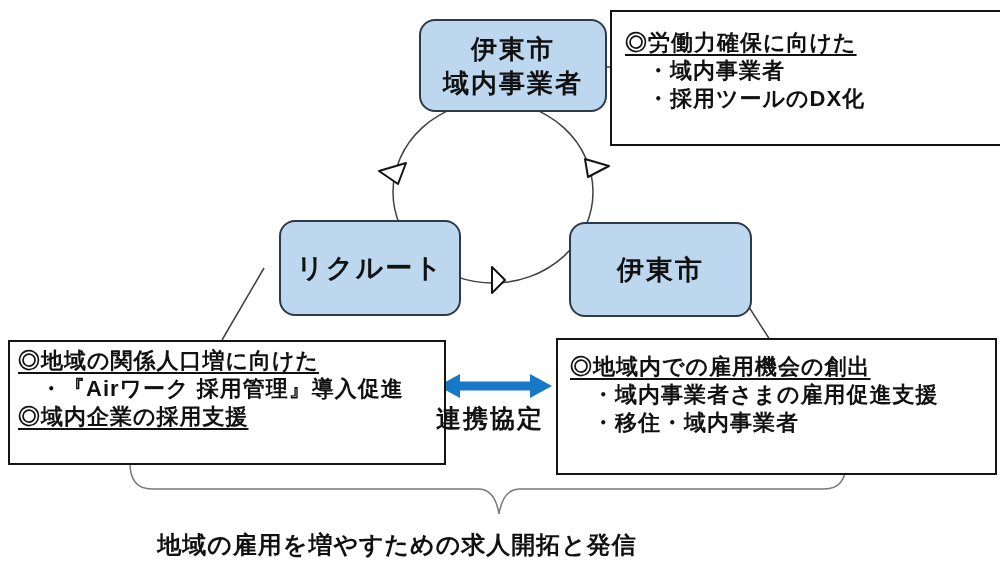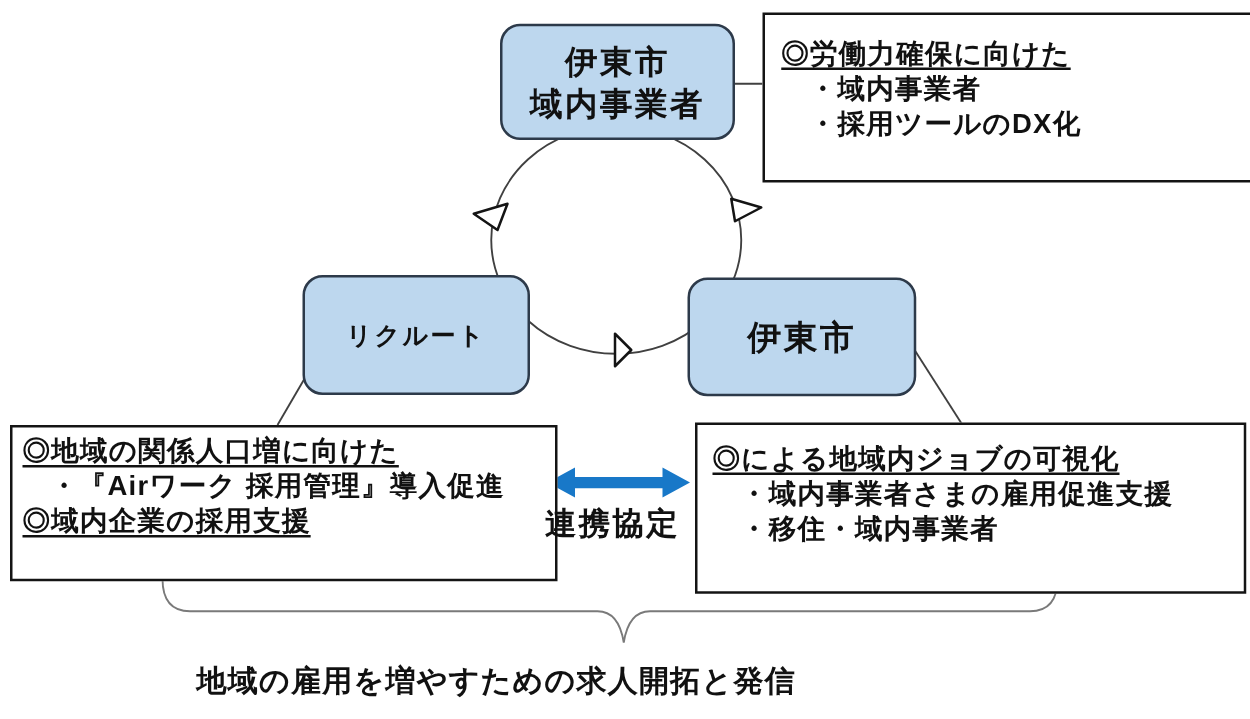--- a/index.html
+++ b/index.html
@@ -4,24 +4,24 @@
 <style>
   html,body{margin:0;padding:0;background:#fff;}
   .canvas{
     position:relative;width:1000px;height:575px;background:#ffffff;overflow:hidden;
     font-family:"Liberation Sans",sans-serif;color:#111;
   }
   .linework{position:absolute;left:0;top:0;width:1000px;height:575px;}
   .node{
     position:absolute;background:#BDD7EE;border:2px solid #2d3a4a;border-radius:16px;
     display:flex;flex-direction:column;justify-content:center;
-    font-weight:700;text-align:center;letter-spacing:2px;
+    font-weight:700;text-align:center;letter-spacing:2px;margin-left:19px;
   }
   .node-top{left:400px;top:19px;width:184px;height:89px;font-size:26px;line-height:34px;}
-  .node-left{left:242px;top:220px;width:178px;height:92px;font-size:20px;}
+  .node-left{left:260px;top:220px;width:178px;height:92px;font-size:27px;}
   .node-right{left:550px;top:222px;width:179px;height:91px;font-size:27px;}
   .note{
     position:absolute;background:#ffffff;border:2px solid #141414;
     font-size:22px;font-weight:700;line-height:28px;letter-spacing:1px;white-space:nowrap;
   }
   .note-labor{left:610px;top:10px;width:372px;height:115px;padding:17px 12px 0 13px;}
   .note-recruit{left:8px;top:340px;width:426px;height:116px;padding:5px 0 0 8px;}
   .note-city{left:556px;top:338px;width:425px;height:120px;padding:13px 0 0 12px;}
   .note .head{text-decoration:underline;text-decoration-thickness:2px;text-underline-offset:4px;}
   .ind1{padding-left:22px;}
@@ -76,21 +76,21 @@
     <div class="ind1">・採用ツールのDX化</div>
   </div>
 
   <div class="note note-recruit">
     <div class="head">◎地域の関係人口増に向けた</div>
     <div class="ind1">・『Airワーク 採用管理』導入促進</div>
     <div class="head">◎域内企業の採用支援</div>
   </div>
 
   <div class="note note-city">
-    <div class="head">◎による地域内ジョブの可視化</div>
+    <div class="head">◎地域内での雇用機会の創出</div>
     <div class="ind1">・域内事業者さまの雇用促進支援</div>
     <div class="ind1">・移住・域内事業者</div>
   </div>
 
   <div class="partnership-label">連携協定</div>
 
   <div class="bottom-caption">地域の雇用を増やすための求人開拓と発信</div>
 
 </div>
 

